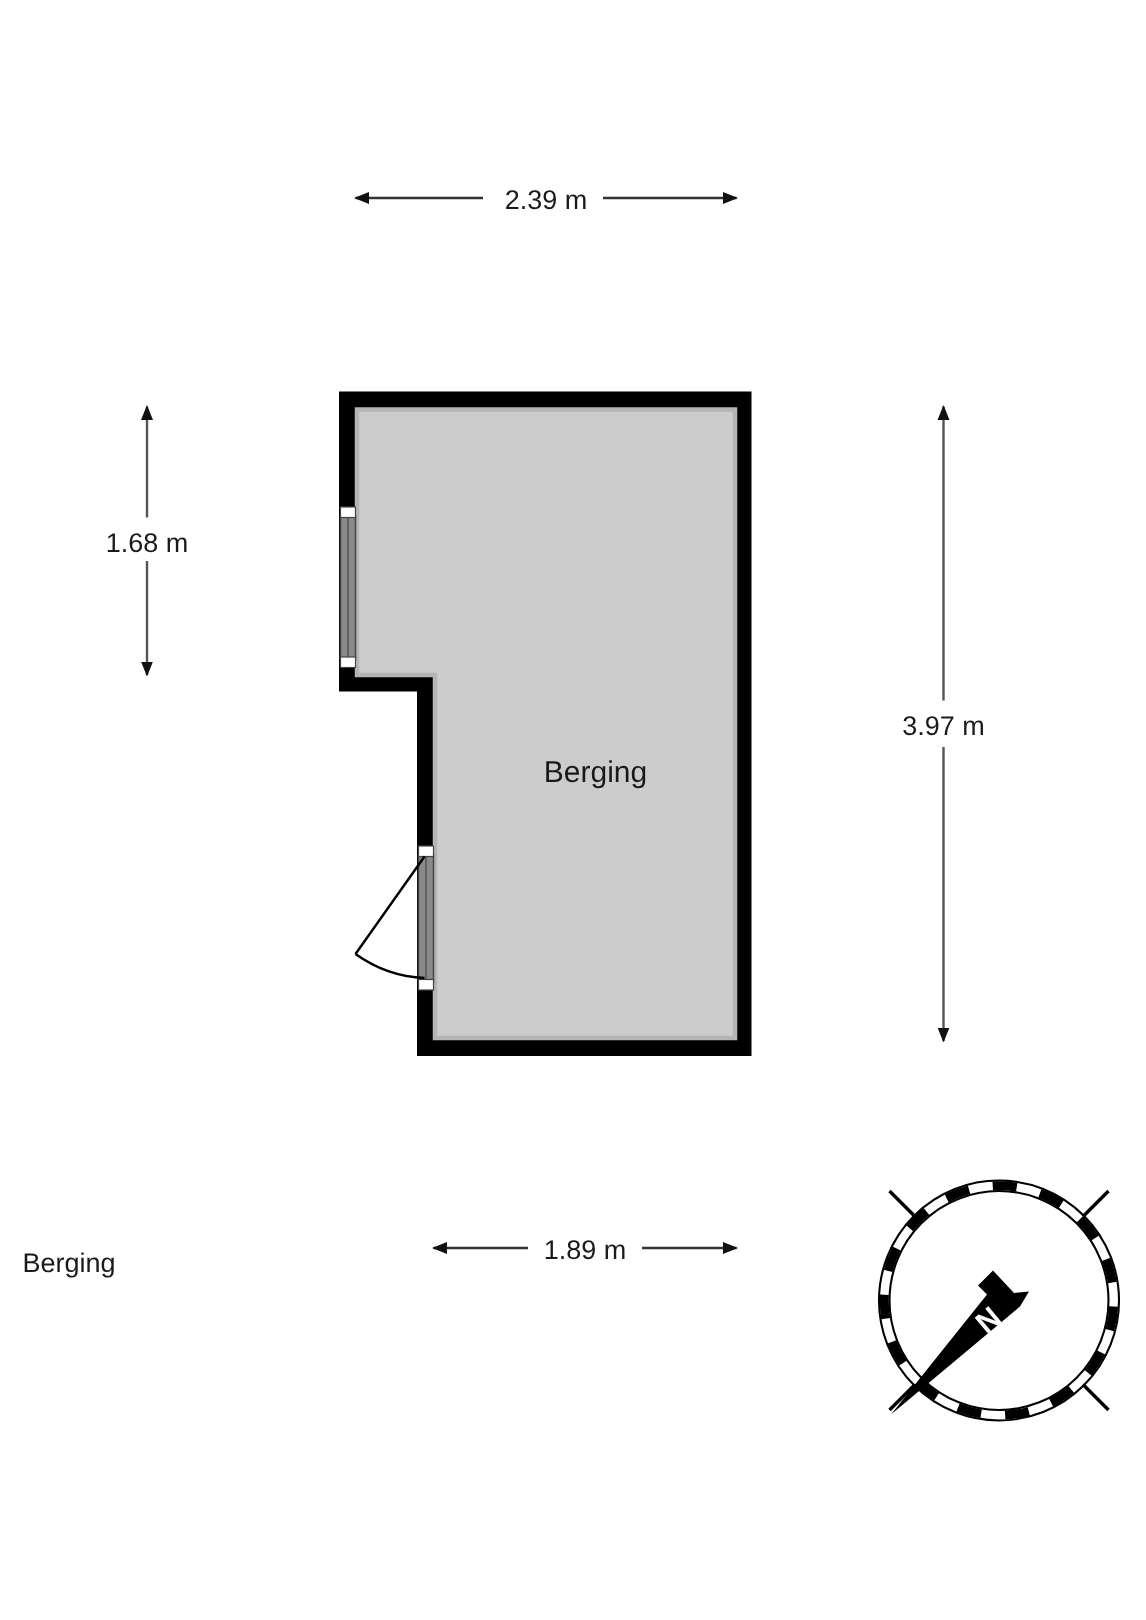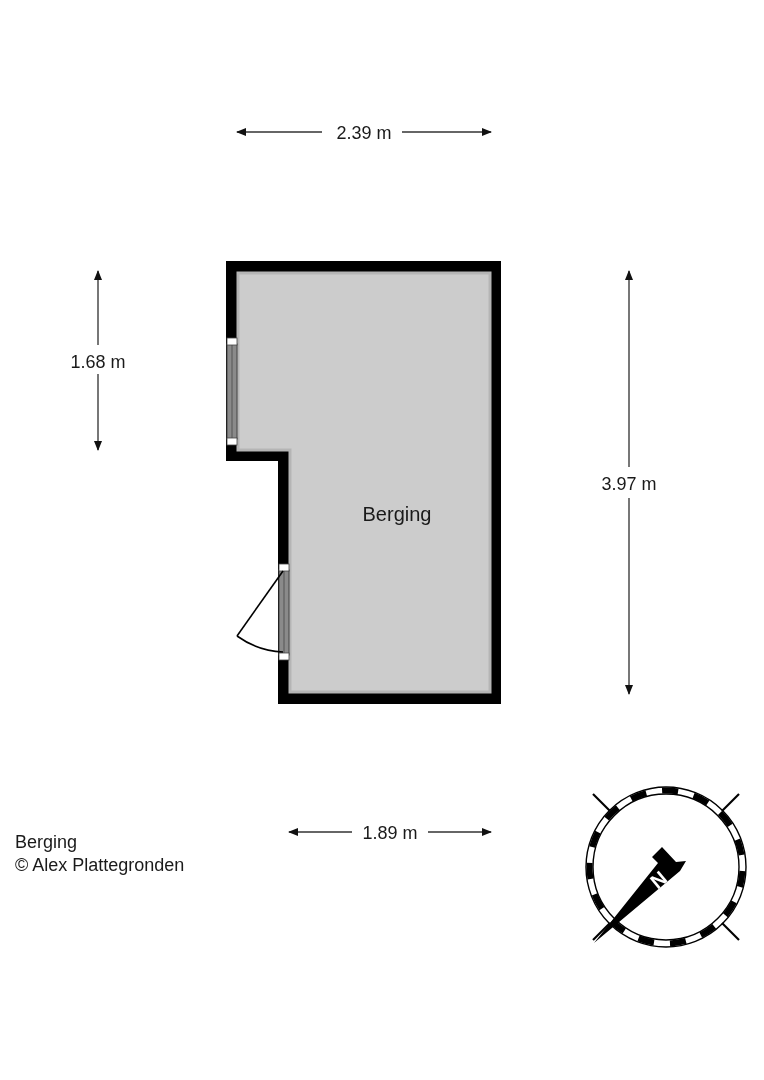--- a/index.html
+++ b/index.html
@@ -80,14 +80,13 @@
       <line x1="-56" y1="56" x2="-73" y2="73"></line>
     </g>
 
     <path d="M-72,76 L-8,-4 L-14,-10 L-4,-20 L10,-5 L20,-6 L14,4 Z" fill="#000"></path>
     <text x="-8" y="20" font-family="Liberation Sans, sans-serif" font-weight="bold" font-size="20" fill="#fff" transform="rotate(-40 -8 12)" text-anchor="middle">N</text>
   </g>
 </svg>
 
 <div class="caption">
   <div>Berging</div>
-  <div>© Alex Plattegronden</div>
 </div>
 
 </body></html>

